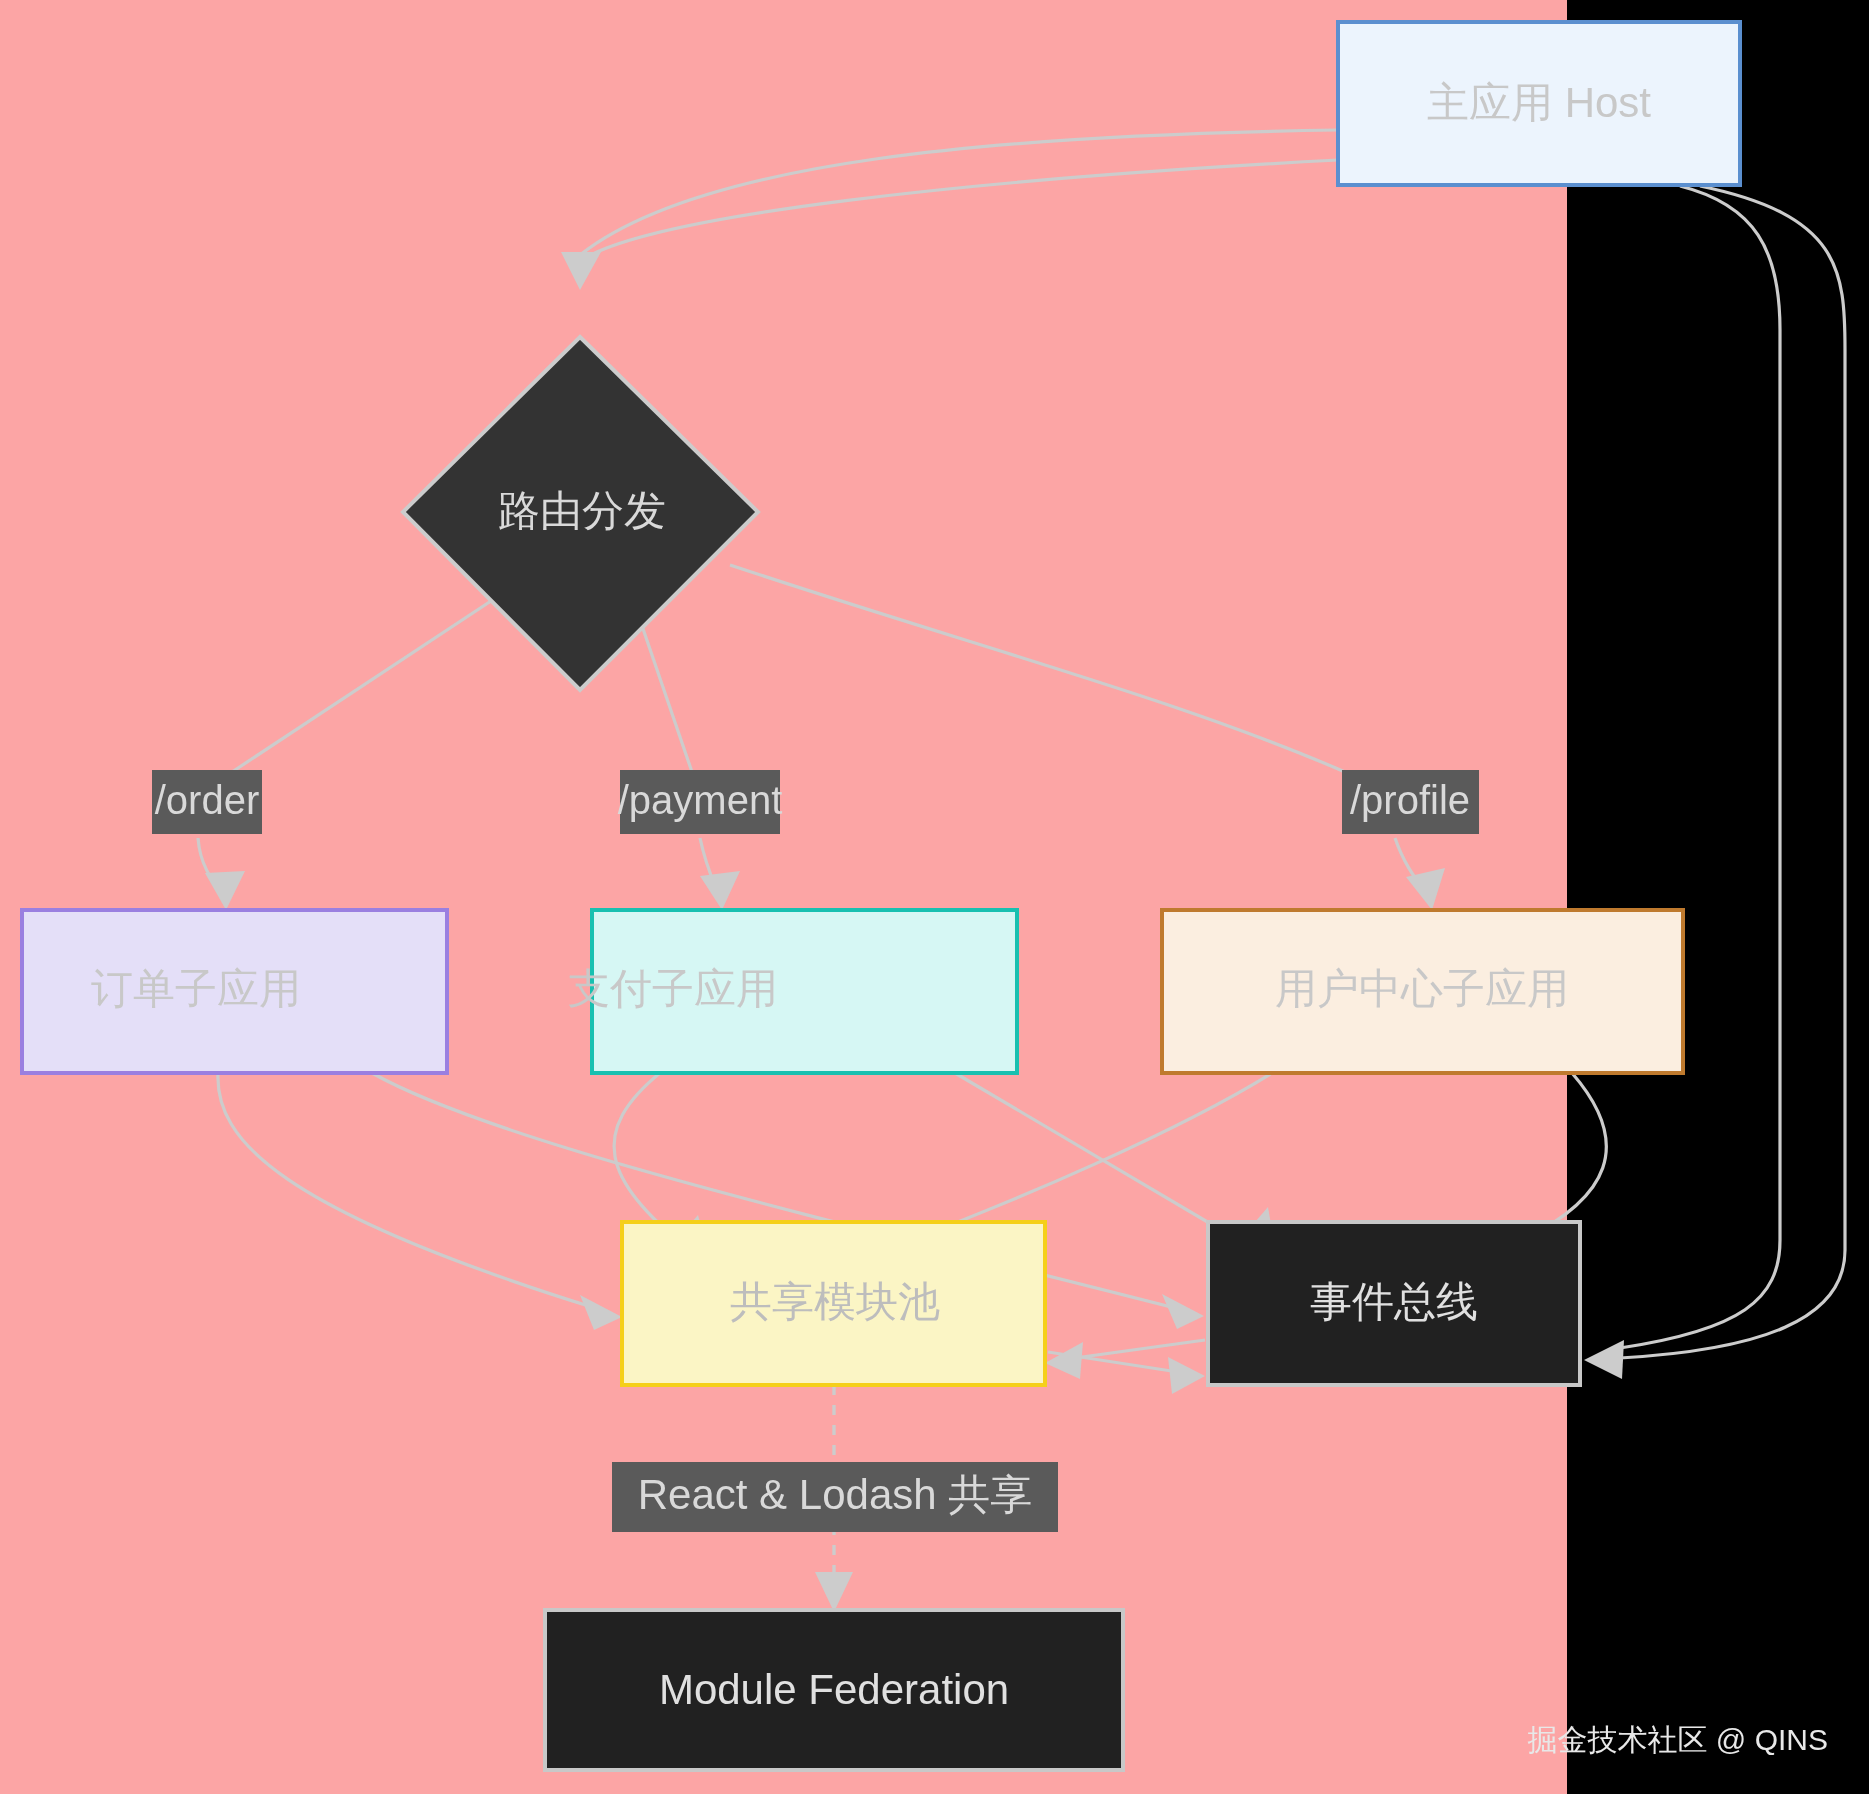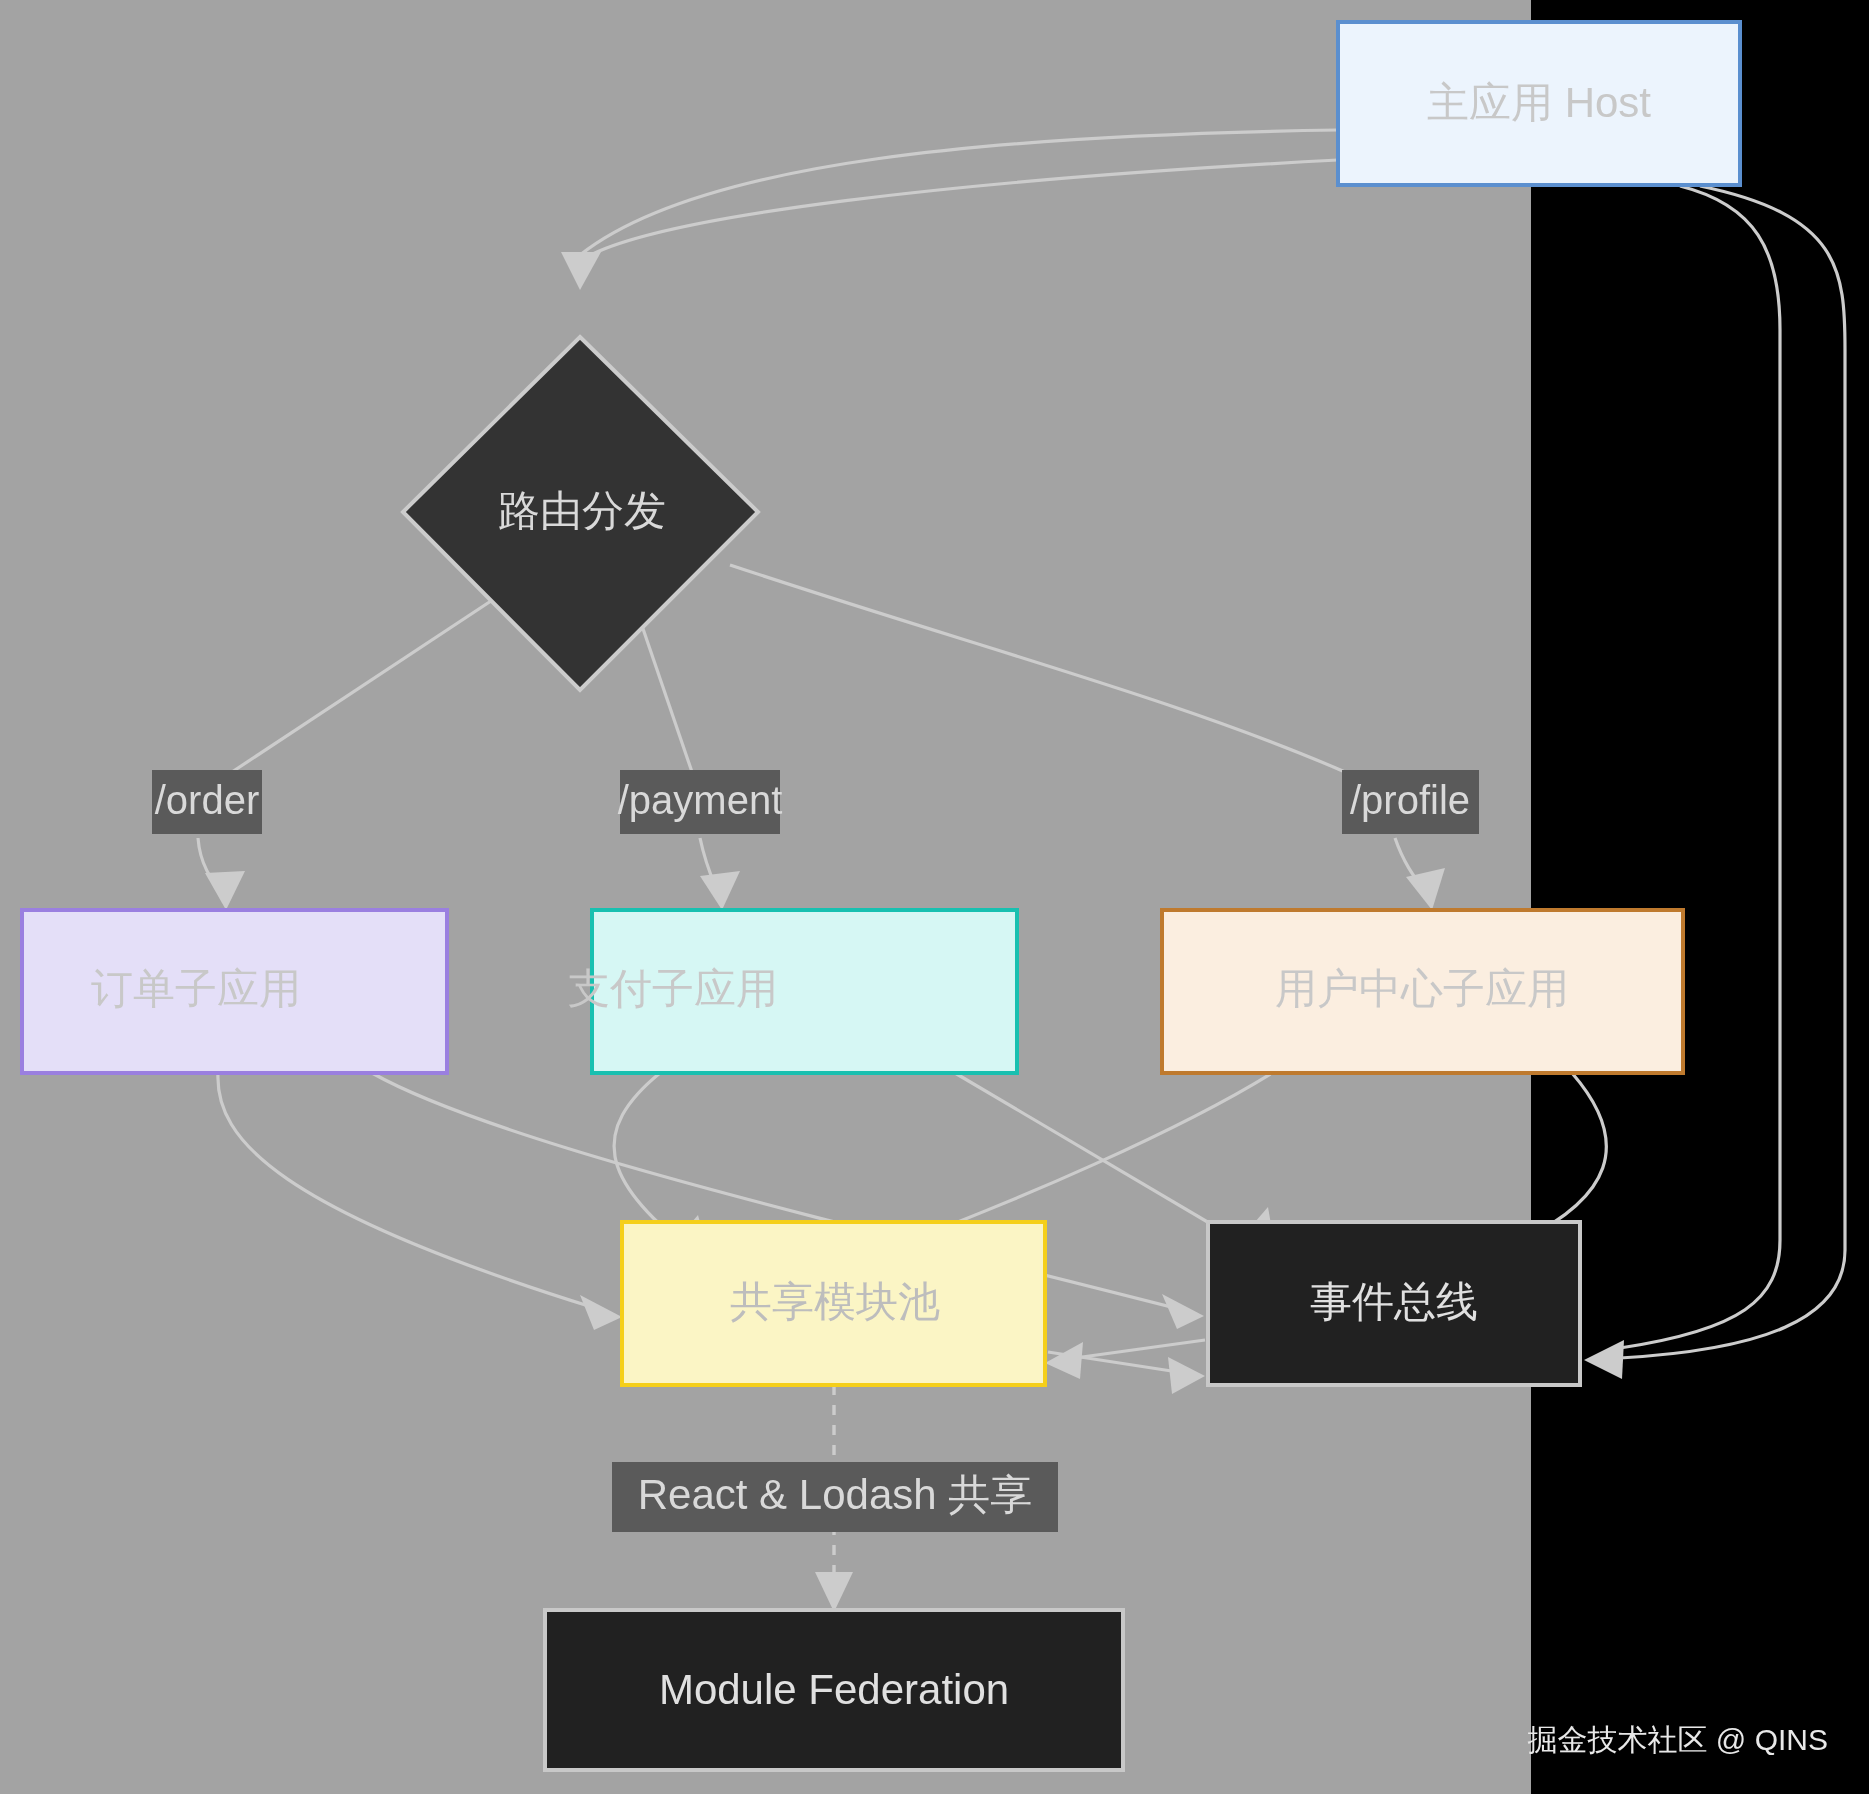--- a/index.html
+++ b/index.html
@@ -10,21 +10,22 @@
   body {
     width: 1869px;
     height: 1794px;
     overflow: hidden;
     font-family: "Liberation Sans", "DejaVu Sans", sans-serif;
   }
   #stage {
     position: relative;
     width: 1531px;
     height: 1794px;
-    background: #a3a3a3;
+    background: #fca5a5;
+    padding-left: 36px;
   }
   svg#diagram {
     position: absolute;
     left: 0;
     top: 0;
     width: 1869px;
     height: 1794px;
     display: block;
   }
   .edge {

